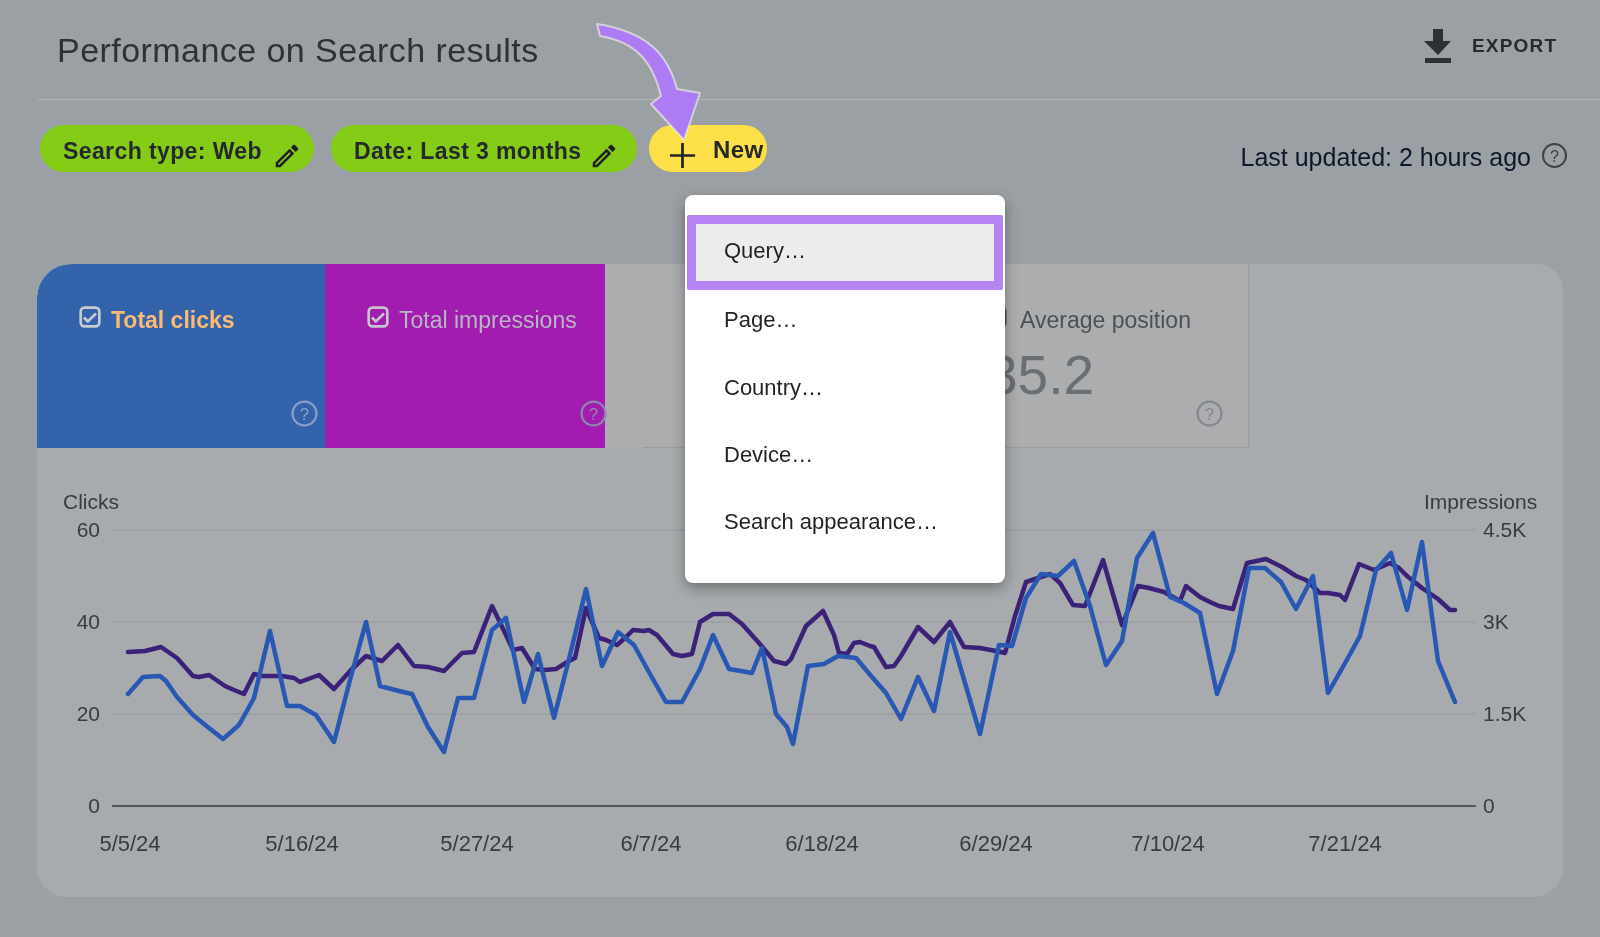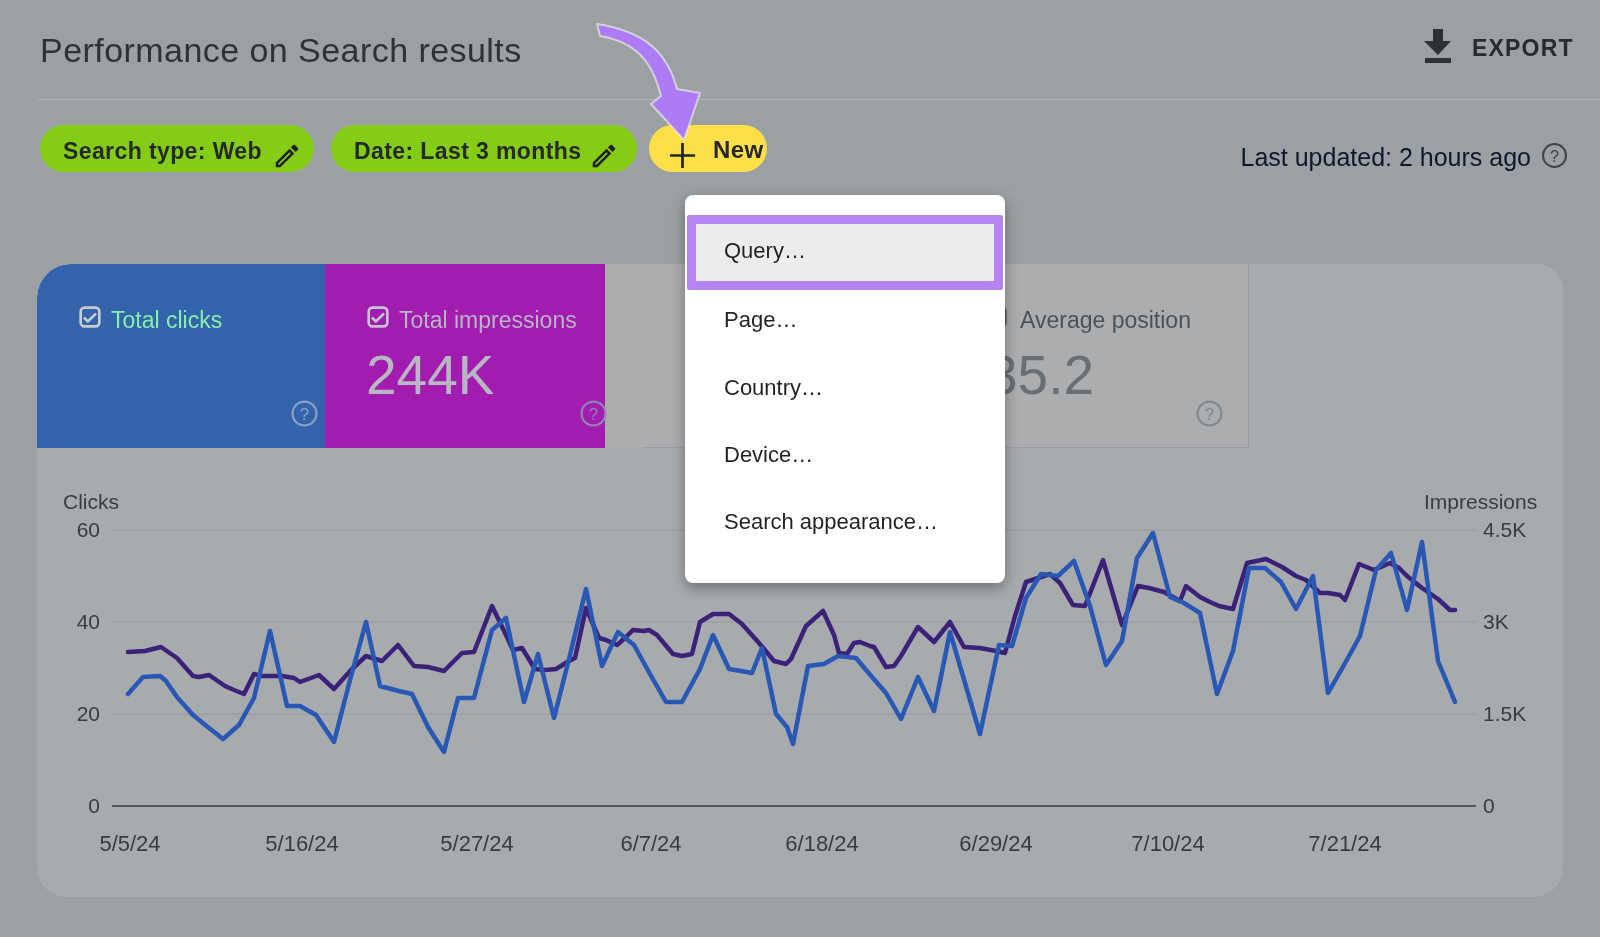--- a/index.html
+++ b/index.html
@@ -1,20 +1,20 @@
 <!DOCTYPE html>
 <html><head>
 <meta charset="utf-8">
 <style>
   * { margin:0; padding:0; box-sizing:border-box; }
   html,body { width:1600px; height:937px; overflow:hidden; background:#9ba0a4; font-family:"Liberation Sans", sans-serif; }
   .abs { position:absolute; }
   .bigcard { position:absolute; left:37px; top:264px; width:1526px; height:633px; background:#a8abad; border-radius:34px 26px 30px 30px; }
-  .title { position:absolute; left:40px; top:31px; font-size:34px; color:#2f3235; letter-spacing:0.45px; }
-  .export { position:absolute; left:1472px; top:35px; font-size:23px; font-weight:bold; letter-spacing:1.2px; color:#282b2e; }
+  .title { position:absolute; left:57px; top:31px; font-size:34px; color:#2f3235; letter-spacing:0.45px; }
+  .export { position:absolute; left:1472px; top:35px; font-size:19px; font-weight:bold; letter-spacing:1.2px; color:#282b2e; }
   .divider { position:absolute; left:38px; top:99px; width:1562px; height:1px; background:#b2b3b0; }
   .chip { position:absolute; top:125px; height:47px; border-radius:24px; background:#84cc16; color:#26292c; font-size:23px; letter-spacing:0.4px; font-weight:bold; }
   .chip span { position:absolute; top:13px; white-space:nowrap; }
   .chip svg.pen { position:absolute; top:16px; }
   .lastupd { position:absolute; top:143px; right:69px; font-size:25px; color:#0f172a; }
   .cards { position:absolute; left:37px; top:264px; width:1212px; height:184px; background:#abadaf; border-radius:34px 0 0 0; overflow:hidden; }
   .card { position:absolute; top:0; height:184px; }
   .cardtitle { position:absolute; left:74px; top:43px; font-size:23px; }
   .cardvalue { position:absolute; left:41px; top:79px; font-size:55px; }
   .cbx { position:absolute; left:42px; top:42px; width:22px; height:22px; }
@@ -61,33 +61,32 @@
   <circle cx="13.5" cy="13.5" r="11.5" fill="none" stroke="#3f4245" stroke-width="2"></circle>
   <text x="13.5" y="19.5" font-size="16" fill="#3f4245" text-anchor="middle" font-family="Liberation Sans">?</text>
 </svg>
 
 <div class="cards">
   <div class="card" style="left:0; width:304px; background:#3263ab; border-radius:34px 0 0 0;">
     <svg class="cbx" viewBox="0 0 20 20">
         <rect x="1.5" y="1.5" width="17" height="17" rx="3.5" fill="none" stroke="#c9cbcd" stroke-width="2.4"></rect>
         <path d="M4.5 10.5 L8 14 L15.5 6.8" fill="none" stroke="#c9cbcd" stroke-width="2.4"></path>
       </svg>
-    <div class="cardtitle" style="color:#86efac;">Total clicks</div>
+    <div class="cardtitle" style="color:#fdba74;font-weight:bold;">Total clicks</div>
     <svg class="qicon" style="left:254px; top:136px;" viewBox="0 0 24 24">
         <circle cx="12" cy="12" r="10.6" fill="none" stroke="#8ba0c7" stroke-width="2"></circle>
         <text x="12" y="17.5" font-size="15" fill="#8ba0c7" text-anchor="middle" font-family="Liberation Sans">?</text>
       </svg>
   </div>
   <div class="card" style="left:288px; width:280px; background:#a21caf;">
     <svg class="cbx" viewBox="0 0 20 20">
         <rect x="1.5" y="1.5" width="17" height="17" rx="3.5" fill="none" stroke="#c6c4cf" stroke-width="2.4"></rect>
         <path d="M4.5 10.5 L8 14 L15.5 6.8" fill="none" stroke="#c6c4cf" stroke-width="2.4"></path>
       </svg>
     <div class="cardtitle" style="color:#b8b6c4;">Total impressions</div>
-    <div class="cardvalue" style="color:#b9b7c3;">244K</div>
     <svg class="qicon" style="left:255px; top:136px;" viewBox="0 0 24 24">
         <circle cx="12" cy="12" r="10.6" fill="none" stroke="#8d87b0" stroke-width="2"></circle>
         <text x="12" y="17.5" font-size="15" fill="#8d87b0" text-anchor="middle" font-family="Liberation Sans">?</text>
       </svg>
   </div>
   <div class="card" style="left:909px; width:303px;">
     <svg class="cbx" style="left:39px;" viewBox="0 0 20 20">
         <rect x="1.5" y="1.5" width="17" height="17" rx="3.5" fill="none" stroke="#54575a" stroke-width="2.4"></rect>
         <path d="M4.5 10.5 L8 14 L15.5 6.8" fill="none" stroke="#54575a" stroke-width="2.4"></path>
       </svg>

